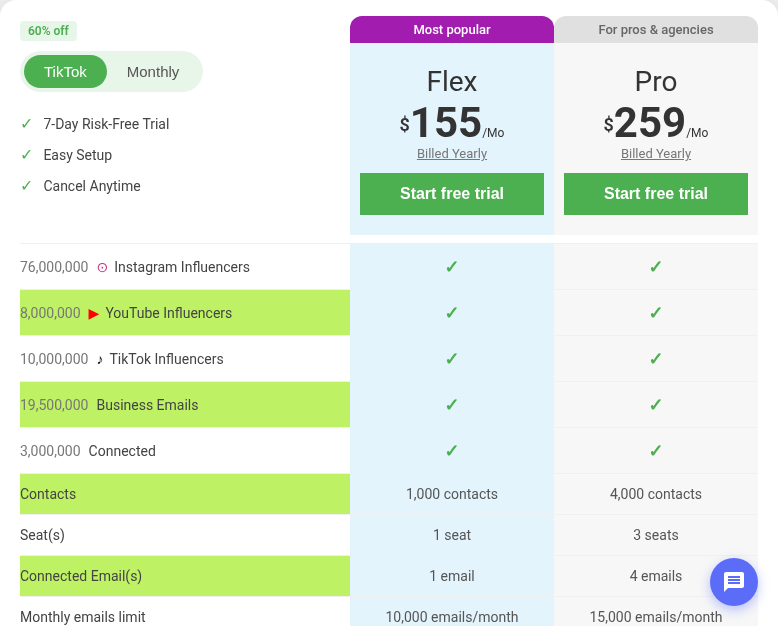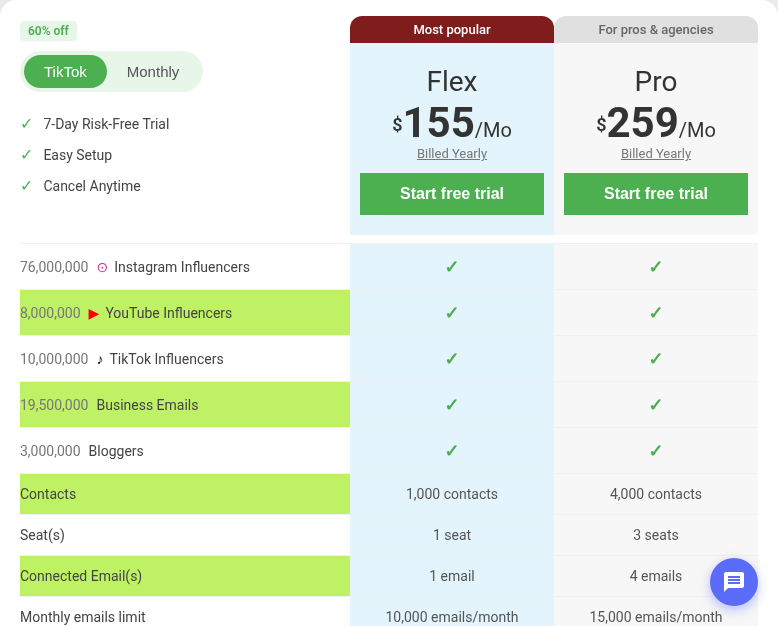--- a/index.html
+++ b/index.html
@@ -71,21 +71,21 @@
     }
     .plan-col.flex-col {
       background: #e3f4fd;
       border-radius: 12px 12px 0 0;
     }
     .plan-col.pro-col {
       background: #f7f7f7;
       border-radius: 12px 12px 0 0;
     }
     .popular-badge {
-      background: #7f1d1d;
+      background: #a21caf;
       color: #fff;
       font-size: 13px;
       font-weight: 500;
       padding: 6px 0;
       border-radius: 12px 12px 0 0;
       margin: -4px -10px 0 -10px;
     }
     .for-pros-badge {
       background: #e0e0e0;
       color: #666;
@@ -110,21 +110,21 @@
       font-size: 18px;
       vertical-align: super;
       font-weight: 600;
     }
     .plan-price .amount {
       font-size: 42px;
       font-weight: 700;
       line-height: 1;
     }
     .plan-price .period {
-      font-size: 20px;
+      font-size: 12px;
       font-weight: 400;
     }
     .billed-text {
       font-size: 13px;
       color: #777;
       margin-bottom: 12px;
       text-decoration: underline;
     }
     .start-btn {
       background: #4caf50;
@@ -320,21 +320,21 @@
         <span class="row-count">19,500,000</span>
         <span>Business Emails</span>
       </div>
       <div class="row-cell flex-bg"><span class="check-green">✓</span></div>
       <div class="row-cell pro-bg"><span class="check-green">✓</span></div>
     </div>
 
     <div class="table-row">
       <div class="row-label">
         <span class="row-count">3,000,000</span>
-        <span>Bloggers</span>
+        <span>Connected</span>
       </div>
       <div class="row-cell flex-bg"><span class="check-green">✓</span></div>
       <div class="row-cell pro-bg"><span class="check-green">✓</span></div>
     </div>
 
     <div class="table-row even">
       <div class="row-label bold">Contacts</div>
       <div class="row-cell flex-bg">1,000 contacts</div>
       <div class="row-cell pro-bg">4,000 contacts</div>
     </div>

